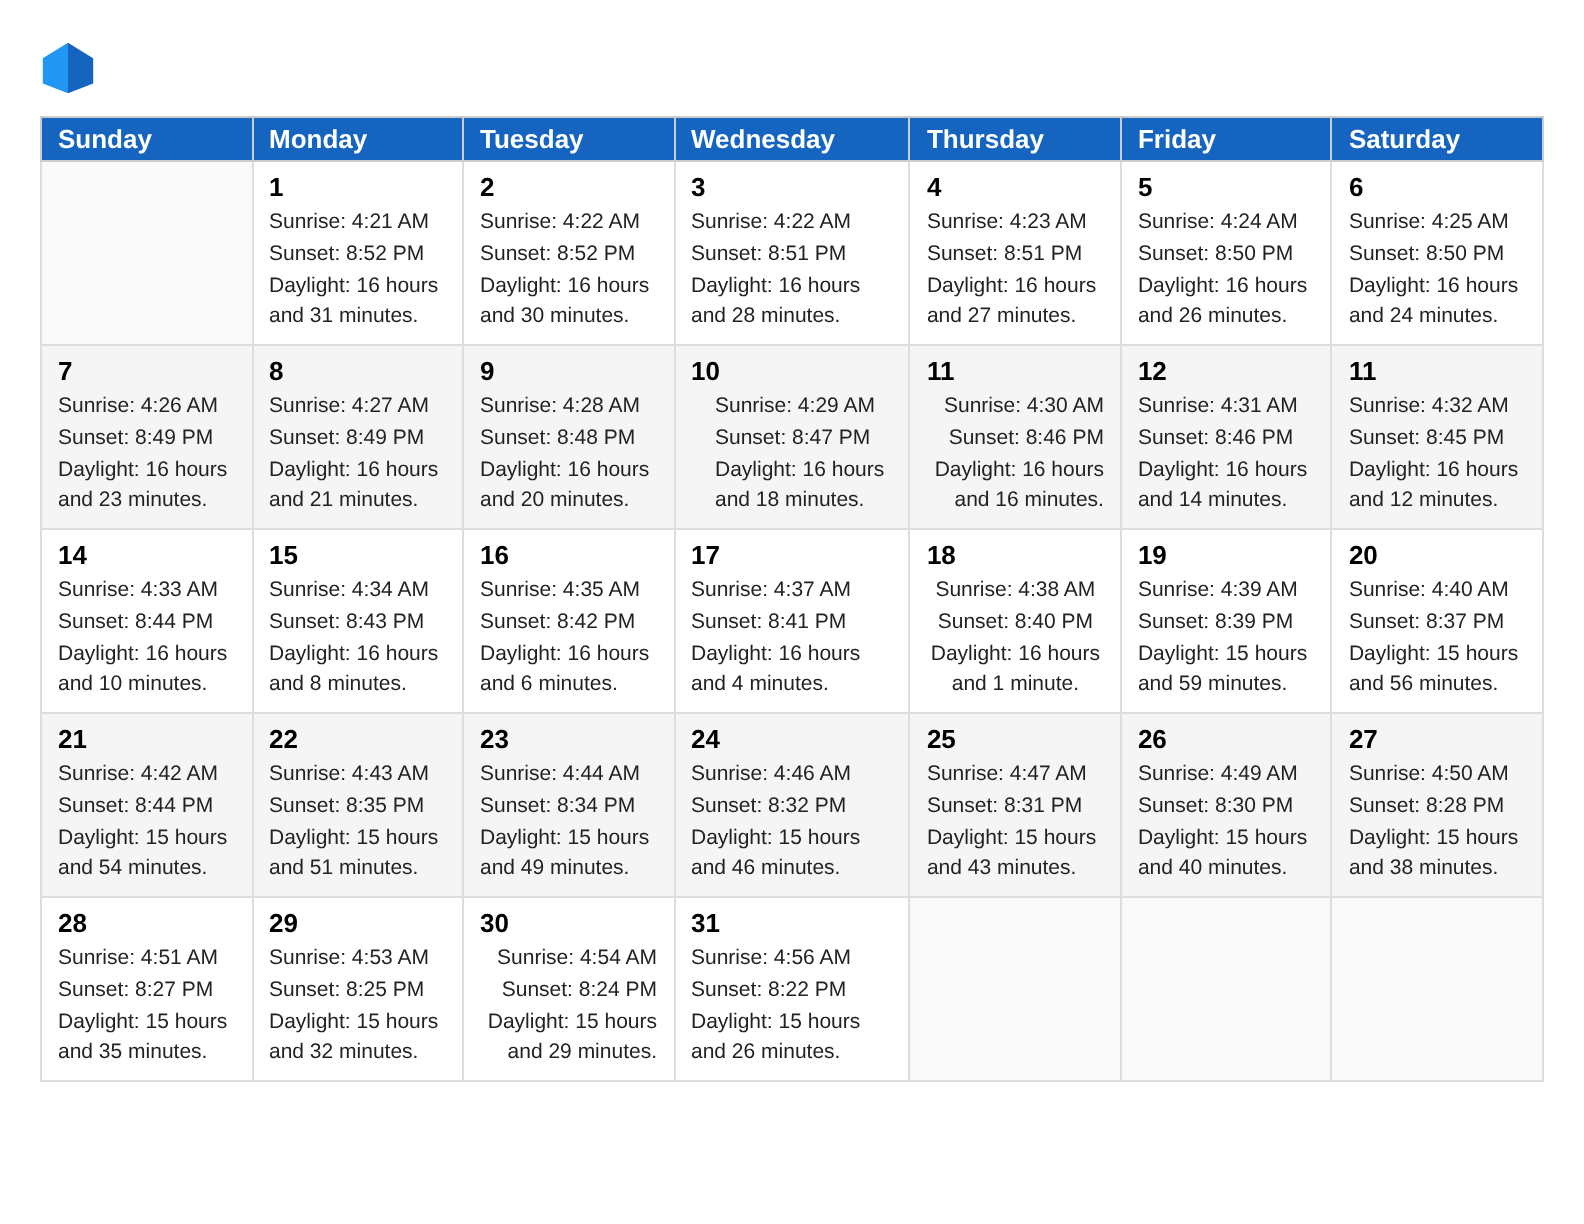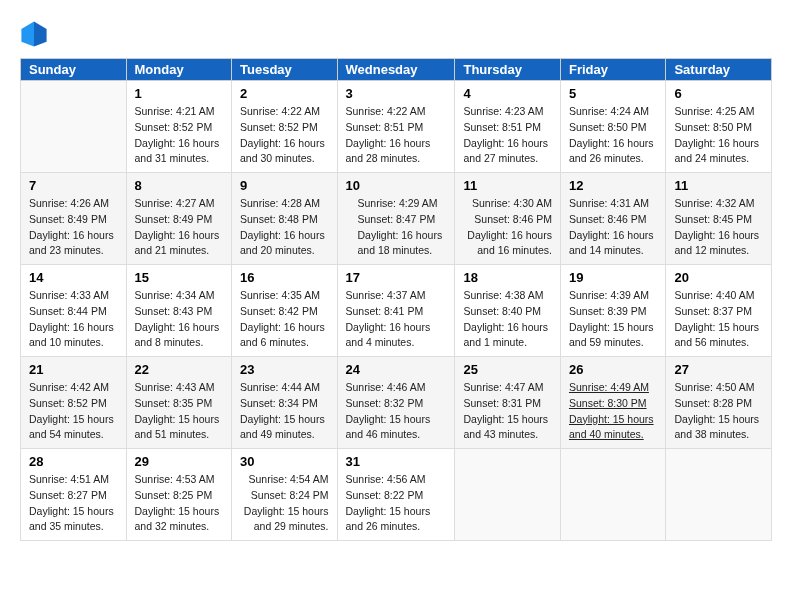--- a/index.html
+++ b/index.html
@@ -240,21 +240,21 @@
         </td>
         <td>
           <span class="day-num">17</span>
           <div class="day-info" style="white-space: pre-line;">Sunrise: 4:37 AM
 Sunset: 8:41 PM
 Daylight: 16 hours
 and 4 minutes.</div>
         </td>
         <td>
           <span class="day-num">18</span>
-          <div class="day-info" style="white-space: pre-line;">Sunrise: 4:38 AM
+          <div class="day-info" style="white-space: pre-line; text-align: center;">Sunrise: 4:38 AM
 Sunset: 8:40 PM
 Daylight: 16 hours
 and 1 minute.</div>
         </td>
         <td>
           <span class="day-num">19</span>
           <div class="day-info" style="white-space: pre-line;">Sunrise: 4:39 AM
 Sunset: 8:39 PM
 Daylight: 15 hours
 and 59 minutes.</div>
@@ -264,21 +264,21 @@
           <div class="day-info" style="white-space: pre-line;">Sunrise: 4:40 AM
 Sunset: 8:37 PM
 Daylight: 15 hours
 and 56 minutes.</div>
         </td>
       </tr>
       <tr>
         <td>
           <span class="day-num">21</span>
           <div class="day-info" style="white-space: pre-line;">Sunrise: 4:42 AM
-Sunset: 8:52 PM
+Sunset: 8:44 PM
 Daylight: 15 hours
 and 54 minutes.</div>
         </td>
         <td>
           <span class="day-num">22</span>
           <div class="day-info" style="white-space: pre-line;">Sunrise: 4:43 AM
 Sunset: 8:35 PM
 Daylight: 15 hours
 and 51 minutes.</div>
         </td>
@@ -298,21 +298,21 @@
         </td>
         <td>
           <span class="day-num">25</span>
           <div class="day-info" style="white-space: pre-line;">Sunrise: 4:47 AM
 Sunset: 8:31 PM
 Daylight: 15 hours
 and 43 minutes.</div>
         </td>
         <td>
           <span class="day-num">26</span>
-          <div class="day-info" style="white-space: pre-line; text-decoration: underline;">Sunrise: 4:49 AM
+          <div class="day-info" style="white-space: pre-line;">Sunrise: 4:49 AM
 Sunset: 8:30 PM
 Daylight: 15 hours
 and 40 minutes.</div>
         </td>
         <td>
           <span class="day-num">27</span>
           <div class="day-info" style="white-space: pre-line;">Sunrise: 4:50 AM
 Sunset: 8:28 PM
 Daylight: 15 hours
 and 38 minutes.</div>

